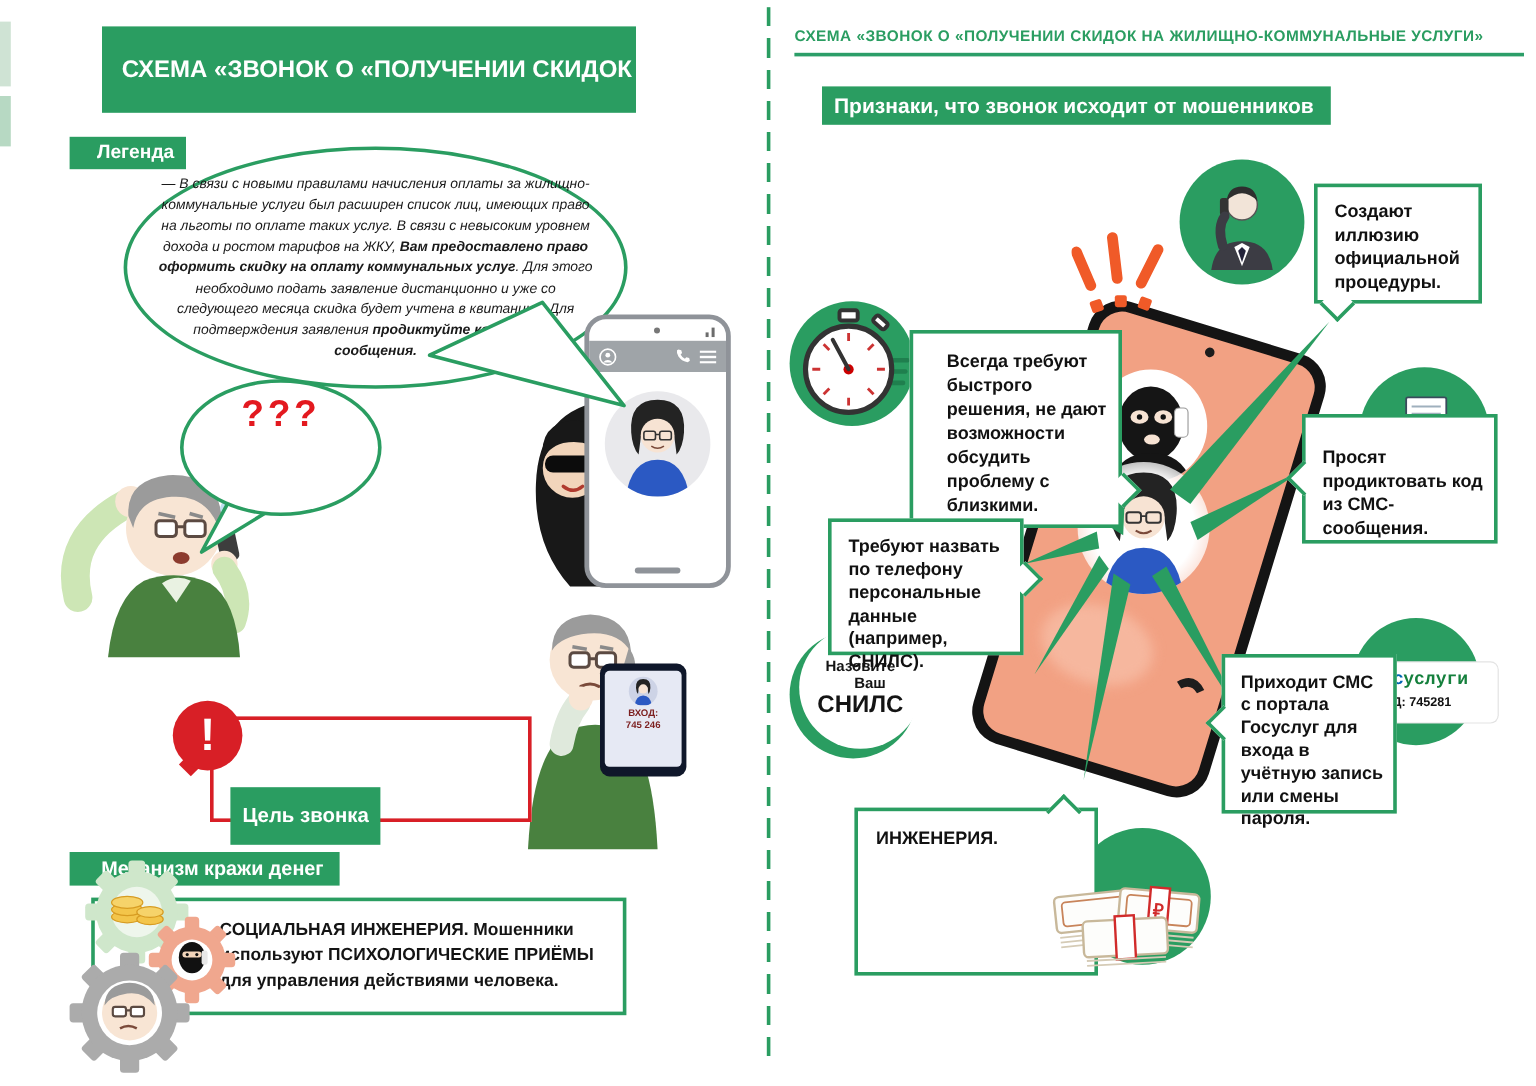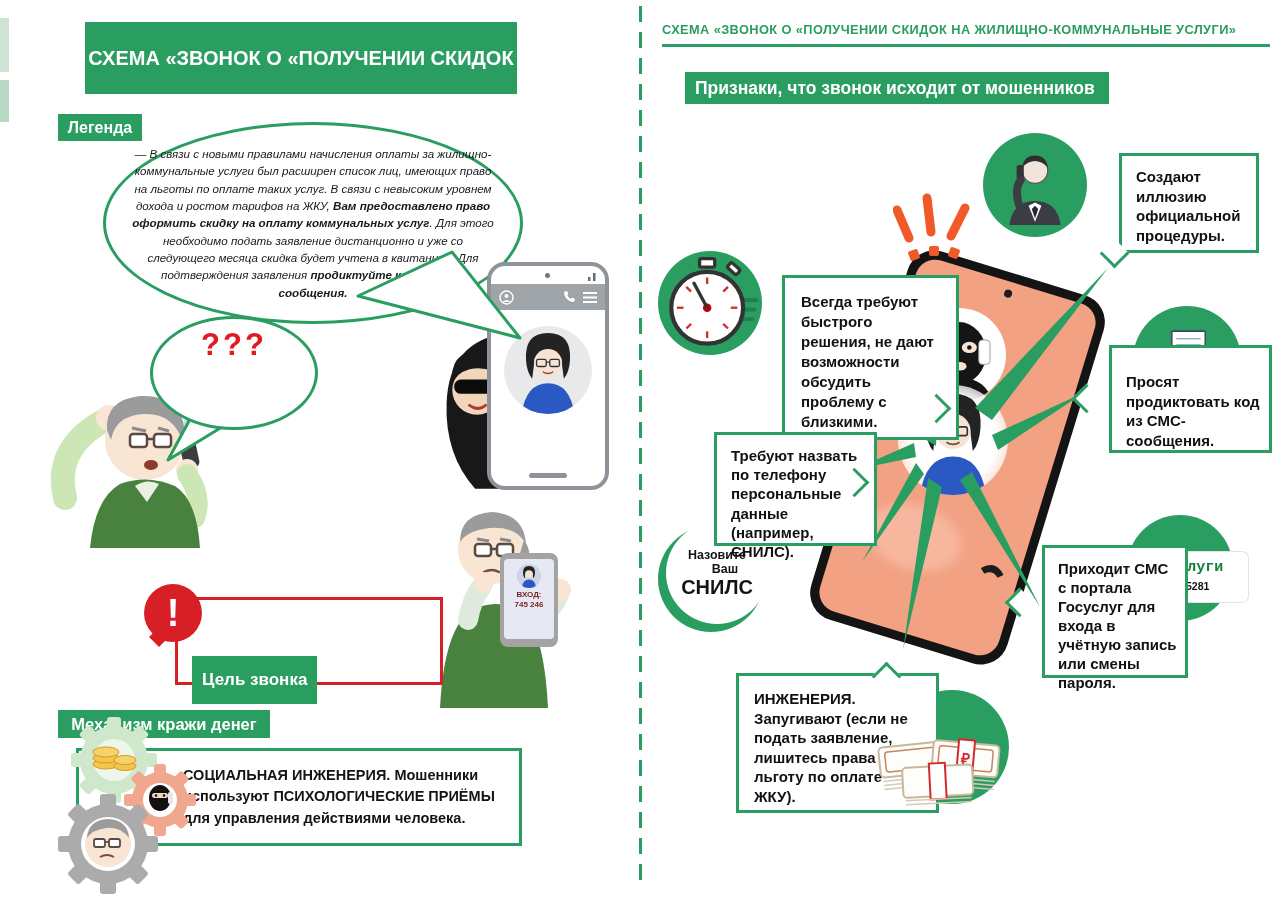--- a/index.html
+++ b/index.html
@@ -3,23 +3,23 @@
 <meta charset="utf-8">
 <style>
   :root{
     --green:#2a9d61; --red:#d81f26; --salmon:#f2a183; --orange:#f05a28;
     --ink:#141414; --skin:#f8e5d4; --gray:#9b9b9b;
   }
   html,body{margin:0;padding:0;background:#fff;}
   .stage{position:relative;width:1280px;height:905px;background:#fff;overflow:hidden;
          font-family:"Liberation Sans",sans-serif;color:var(--ink);}
   .abs{position:absolute;}
-  .gbox{background:var(--green);color:#fff;font-weight:bold;display:flex;align-items:center;justify-content:center;}
+  .gbox{background:var(--green);color:#fff;font-weight:bold;display:flex;align-items:center;justify-content:center;padding-left:13px;}
   .callout{position:absolute;background:#fff;border:3px solid var(--green);font-weight:bold;
-           color:#111;z-index:4;box-sizing:border-box;margin-left:24px;}
+           color:#111;z-index:4;box-sizing:border-box;}
   .tail{position:absolute;width:18px;height:18px;background:#fff;transform:rotate(45deg);z-index:5;}
   .t-down{border-right:3px solid var(--green);border-bottom:3px solid var(--green);}
   .t-right{border-top:3px solid var(--green);border-right:3px solid var(--green);}
   .t-left{border-left:3px solid var(--green);border-bottom:3px solid var(--green);}
   .t-up{border-top:3px solid var(--green);border-left:3px solid var(--green);}
   .callout .txt{position:relative;z-index:6;display:block;}
   .circ{position:absolute;border-radius:50%;background:var(--green);z-index:3;display:flex;align-items:center;justify-content:center;}
   .bubble{position:absolute;background:#fff;border:3px solid var(--green);border-radius:50%;z-index:2;}
   svg{display:block;}
 </style>
@@ -140,21 +140,21 @@
       <line x1="57" y1="41" x2="69" y2="43" stroke="#8a8a8a" stroke-width="3"></line>
       <line x1="91" y1="43" x2="80" y2="41" stroke="#8a8a8a" stroke-width="3"></line>
       <path d="M64 74 q8 -4 15 0" stroke="#7a4a3a" stroke-width="2.5" fill="none" stroke-linecap="round"></path>
       <path d="M20 210 Q24 130 52 112 Q76 100 100 112 Q124 130 128 210 Z" fill="#49813f"></path>
       <path d="M100 120 Q128 122 138 96" stroke="#dfe9dc" stroke-width="22" fill="none" stroke-linecap="round"></path>
       <path d="M48 122 Q52 100 62 88" stroke="#dfe9dc" stroke-width="20" fill="none" stroke-linecap="round"></path>
       <circle cx="64" cy="84" r="10" fill="#f8e5d4"></circle>
       <circle cx="140" cy="92" r="11" fill="#f8e5d4"></circle>
     </svg>
 
-    <div class="abs" style="left:500px;top:553px;width:58px;height:94px;background:#a3a3a3;border-radius:8px;z-index:3;">
+    <div class="abs" style="left:500px;top:553px;width:72px;height:94px;background:#0f172a;border-radius:8px;z-index:3;">
       <div class="abs" style="left:4px;top:6px;right:4px;bottom:8px;background:#e6e9f4;border-radius:4px;text-align:center;">
         <div style="width:24px;height:24px;border-radius:50%;background:#cdd3e6;margin:5px auto 2px;overflow:hidden;">
           <svg width="24" height="24" viewBox="0 0 100 100">
             <path d="M50 8 q-27 0 -25 31 q1 14 7 21 l3 -23 q15 -11 30 0 l3 23 q6 -7 7 -21 q2 -31 -25 -31z" fill="#232323"></path>
             <circle cx="50" cy="42" r="16" fill="#f7e3d3"></circle>
             <path d="M20 100 q5 -35 30 -35 q25 0 30 35z" fill="#2b59c3"></path>
           </svg>
         </div>
         <div style="font-size:8px;font-weight:bold;color:#7c1f1f;line-height:1.2;">ВХОД:</div>
         <div style="font-size:8px;font-weight:bold;color:#7c1f1f;line-height:1.2;">745 246</div>
@@ -334,21 +334,21 @@
             <line x1="77" y1="60" x2="84" y2="60"></line>
           <line x1="30" y1="38" x2="35" y2="43"></line>
             <line x1="74" y1="38" x2="69" y2="43"></line>
           <line x1="30" y1="82" x2="35" y2="77"></line>
             <line x1="74" y1="82" x2="69" y2="77"></line>
         </g>
         <circle cx="52" cy="60" r="4.5" fill="#c00"></circle>
         <line x1="52" y1="60" x2="38" y2="34" stroke="#333" stroke-width="3.5" stroke-linecap="round"></line>
       </svg>
     </div>
-    <div class="callout" style="left:758px;top:275px;width:177px;height:165px;padding:14px 10px 10px 16px;font-size:15px;line-height:1.33;">
+    <div class="callout" style="left:758px;top:275px;width:177px;height:165px;padding:14px 10px 10px 28px;font-size:15px;line-height:1.33;">
       <span class="txt">Всегда требуют быстрого решения, не дают возможности обсудить проблему с близкими.</span>
     </div>
     <div class="tail t-right" style="left:926px;top:398px;"></div>
 
     <div class="circ" style="left:1133px;top:306px;width:108px;height:108px;">
       <svg width="76" height="76" viewBox="0 0 100 100">
         <rect x="30" y="12" width="44" height="52" fill="#fff" stroke="#3a4b5c" stroke-width="2" rx="2"></rect>
         <g stroke="#9fb0bd" stroke-width="2">
           <line x1="36" y1="22" x2="68" y2="22"></line>
             <line x1="36" y1="30" x2="68" y2="30"></line>
@@ -389,21 +389,20 @@
       <div style="font-size:10.5px;font-weight:bold;color:#111;margin-top:3px;">КОД: 745281</div>
     </div>
     <div class="callout" style="left:1018px;top:545px;width:146px;height:133px;padding:11px 6px 8px 13px;font-size:15px;line-height:1.27;">
       <span class="txt">Приходит СМС с портала Госуслуг для входа в учётную запись или смены пароля.</span>
     </div>
     <div class="tail t-left" style="left:1009px;top:592px;"></div>
 
     <div class="circ" style="left:895px;top:690px;width:114px;height:114px;"></div>
     <div class="callout" style="left:712px;top:673px;width:203px;height:140px;padding:13px 10px 10px 15px;font-size:15px;line-height:1.3;">
       <span class="txt" style="display:block;">ИНЖЕНЕРИЯ.</span>
-      <span class="txt">Запугивают (если не подать заявление, лишитесь права на льготу по оплате ЖКУ).</span>
     </div>
     <div class="tail t-up" style="left:876px;top:666px;"></div>
     <svg class="abs" style="left:872px;top:722px;z-index:5;" width="140" height="84" viewBox="0 0 140 84">
       <g transform="translate(6,26) rotate(-6)">
         <rect width="64" height="30" rx="4" fill="#fdfdfb" stroke="#c8b89a" stroke-width="2"></rect>
         <rect x="6" y="5" width="52" height="20" rx="3" fill="none" stroke="#c8845a" stroke-width="1.5"></rect>
         <g stroke="#d5cbb6" stroke-width="1.5">
             <line x1="2" y1="34" x2="62" y2="34"></line>
             <line x1="2" y1="38" x2="62" y2="38"></line>
             <line x1="2" y1="42" x2="62" y2="42"></line>

